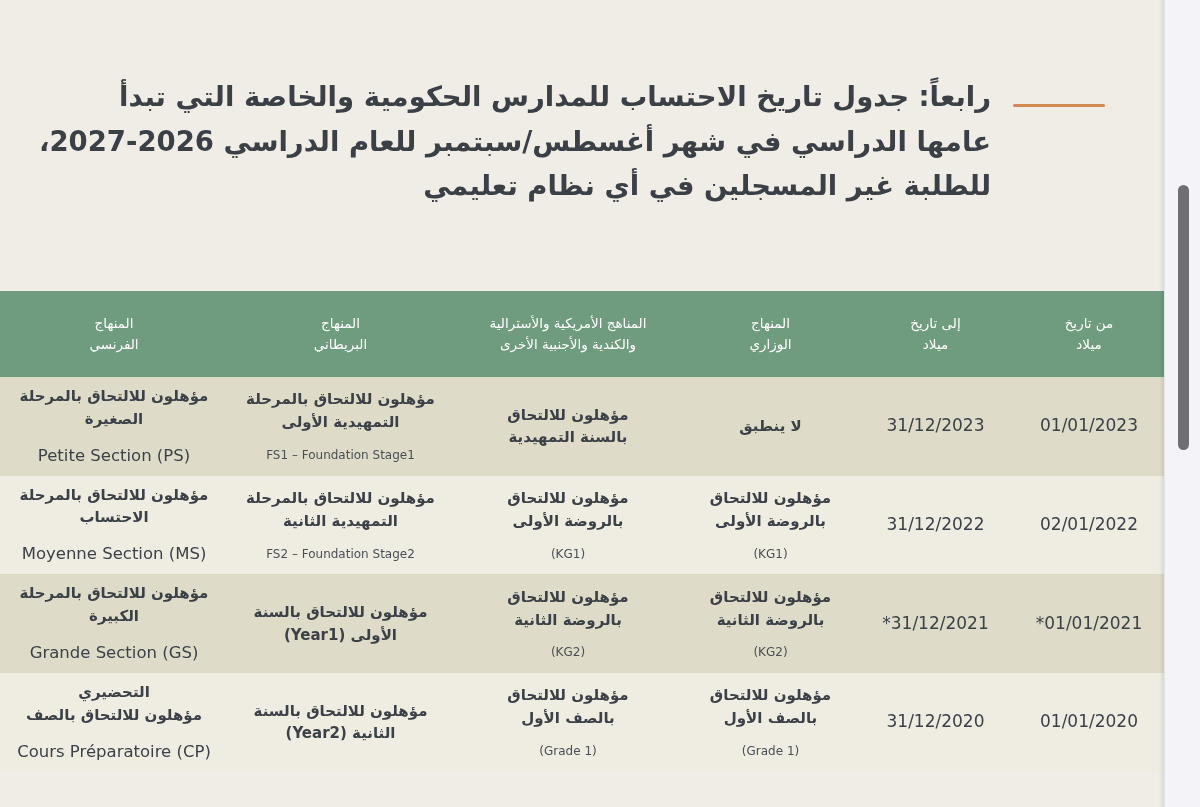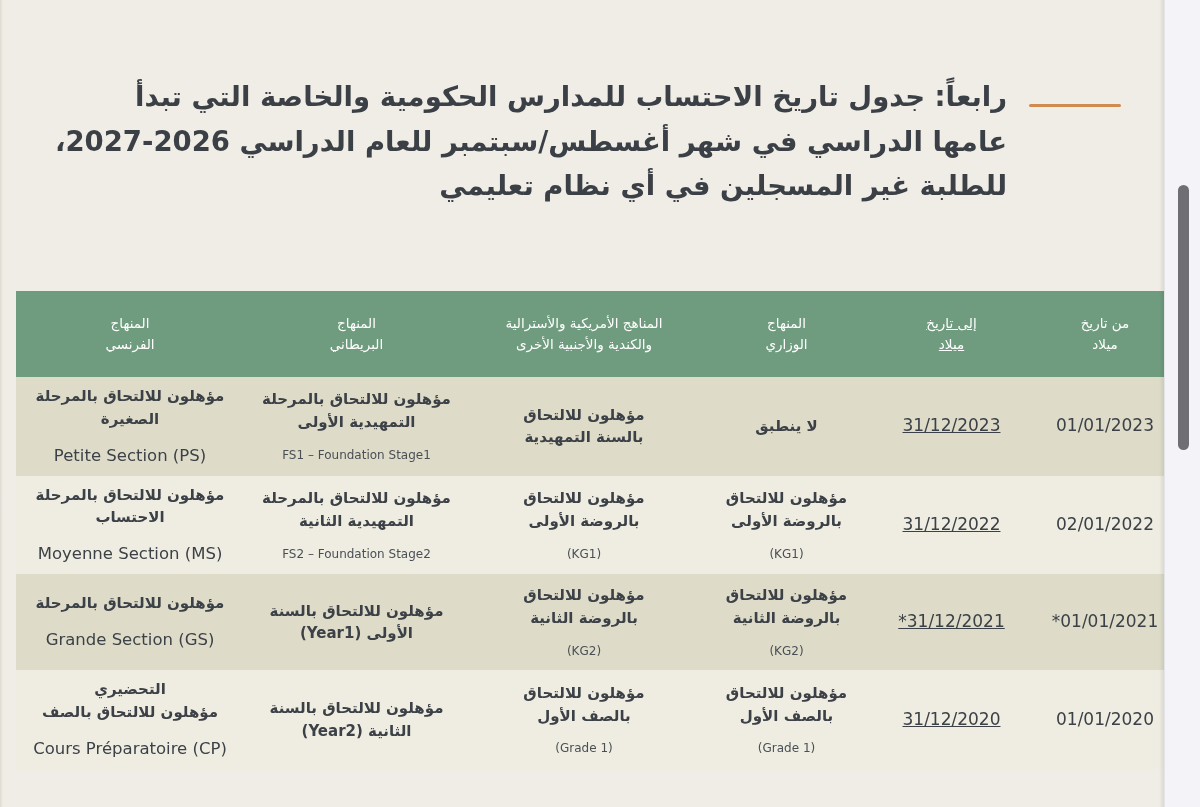--- a/index.html
+++ b/index.html
@@ -14,21 +14,21 @@
     background:#f0ede6;
     overflow:hidden;
   }
   
   .page-edge-left{
     position:absolute;left:0;top:0;width:3px;height:807px;
     background:linear-gradient(to right,#dddad2,#f0ede6);
   }
   
   .doc{
-    position:absolute;left:16px;top:0;width:1165px;height:807px;
+    position:absolute;left:0;top:0;width:1165px;height:807px;
     background:#f0ede6;
   }
   
   .title-wrap{
     position:absolute;right:60px;top:74px;width:1080px;
     display:flex;flex-direction:row;align-items:flex-start;
     justify-content:flex-start;gap:0;
   }
   .accent-dash{
     width:92px;height:3px;background:#d08b52;border-radius:2px;
@@ -96,21 +96,21 @@
     color:#3c4147;
     margin-top:12px;
   }
   .td.date{
     font-size:17px;
     direction:ltr;
     color:#3c4147;
   }
   
   .c0{width:152px;}
-  .c1{width:155px;text-decoration:underline;}
+  .c1{width:155px;}
   .c2{width:175px;}
   .c3{width:230px;}
   .c4{width:225px;}
   .c5{width:228px;}
   
   .bottom-fill{
     position:absolute;left:0;top:775px;width:1165px;height:32px;
     background:#f0ede6;
   }
   
@@ -237,20 +237,21 @@
           <span class="ar">بالروضة الثانية</span>
           <span class="lat">(KG2)</span>
         </div>
         <div class="td c4">
           <span class="ar">مؤهلون للالتحاق بالسنة</span>
           <span class="ar">الأولى (Year1)</span>
 
         </div>
         <div class="td c5">
           <span class="ar">مؤهلون للالتحاق بالمرحلة</span>
+          <span class="ar">الكبيرة</span>
           <span class="lat-big">Grande Section (GS)</span>
         </div>
       </div>
 
       <div class="tbody-row row-b">
         <div class="td date c0">01/01/2020</div>
         <div class="td date c1">31/12/2020</div>
         <div class="td c2">
           <span class="ar">مؤهلون للالتحاق</span>
           <span class="ar">بالصف الأول</span>

